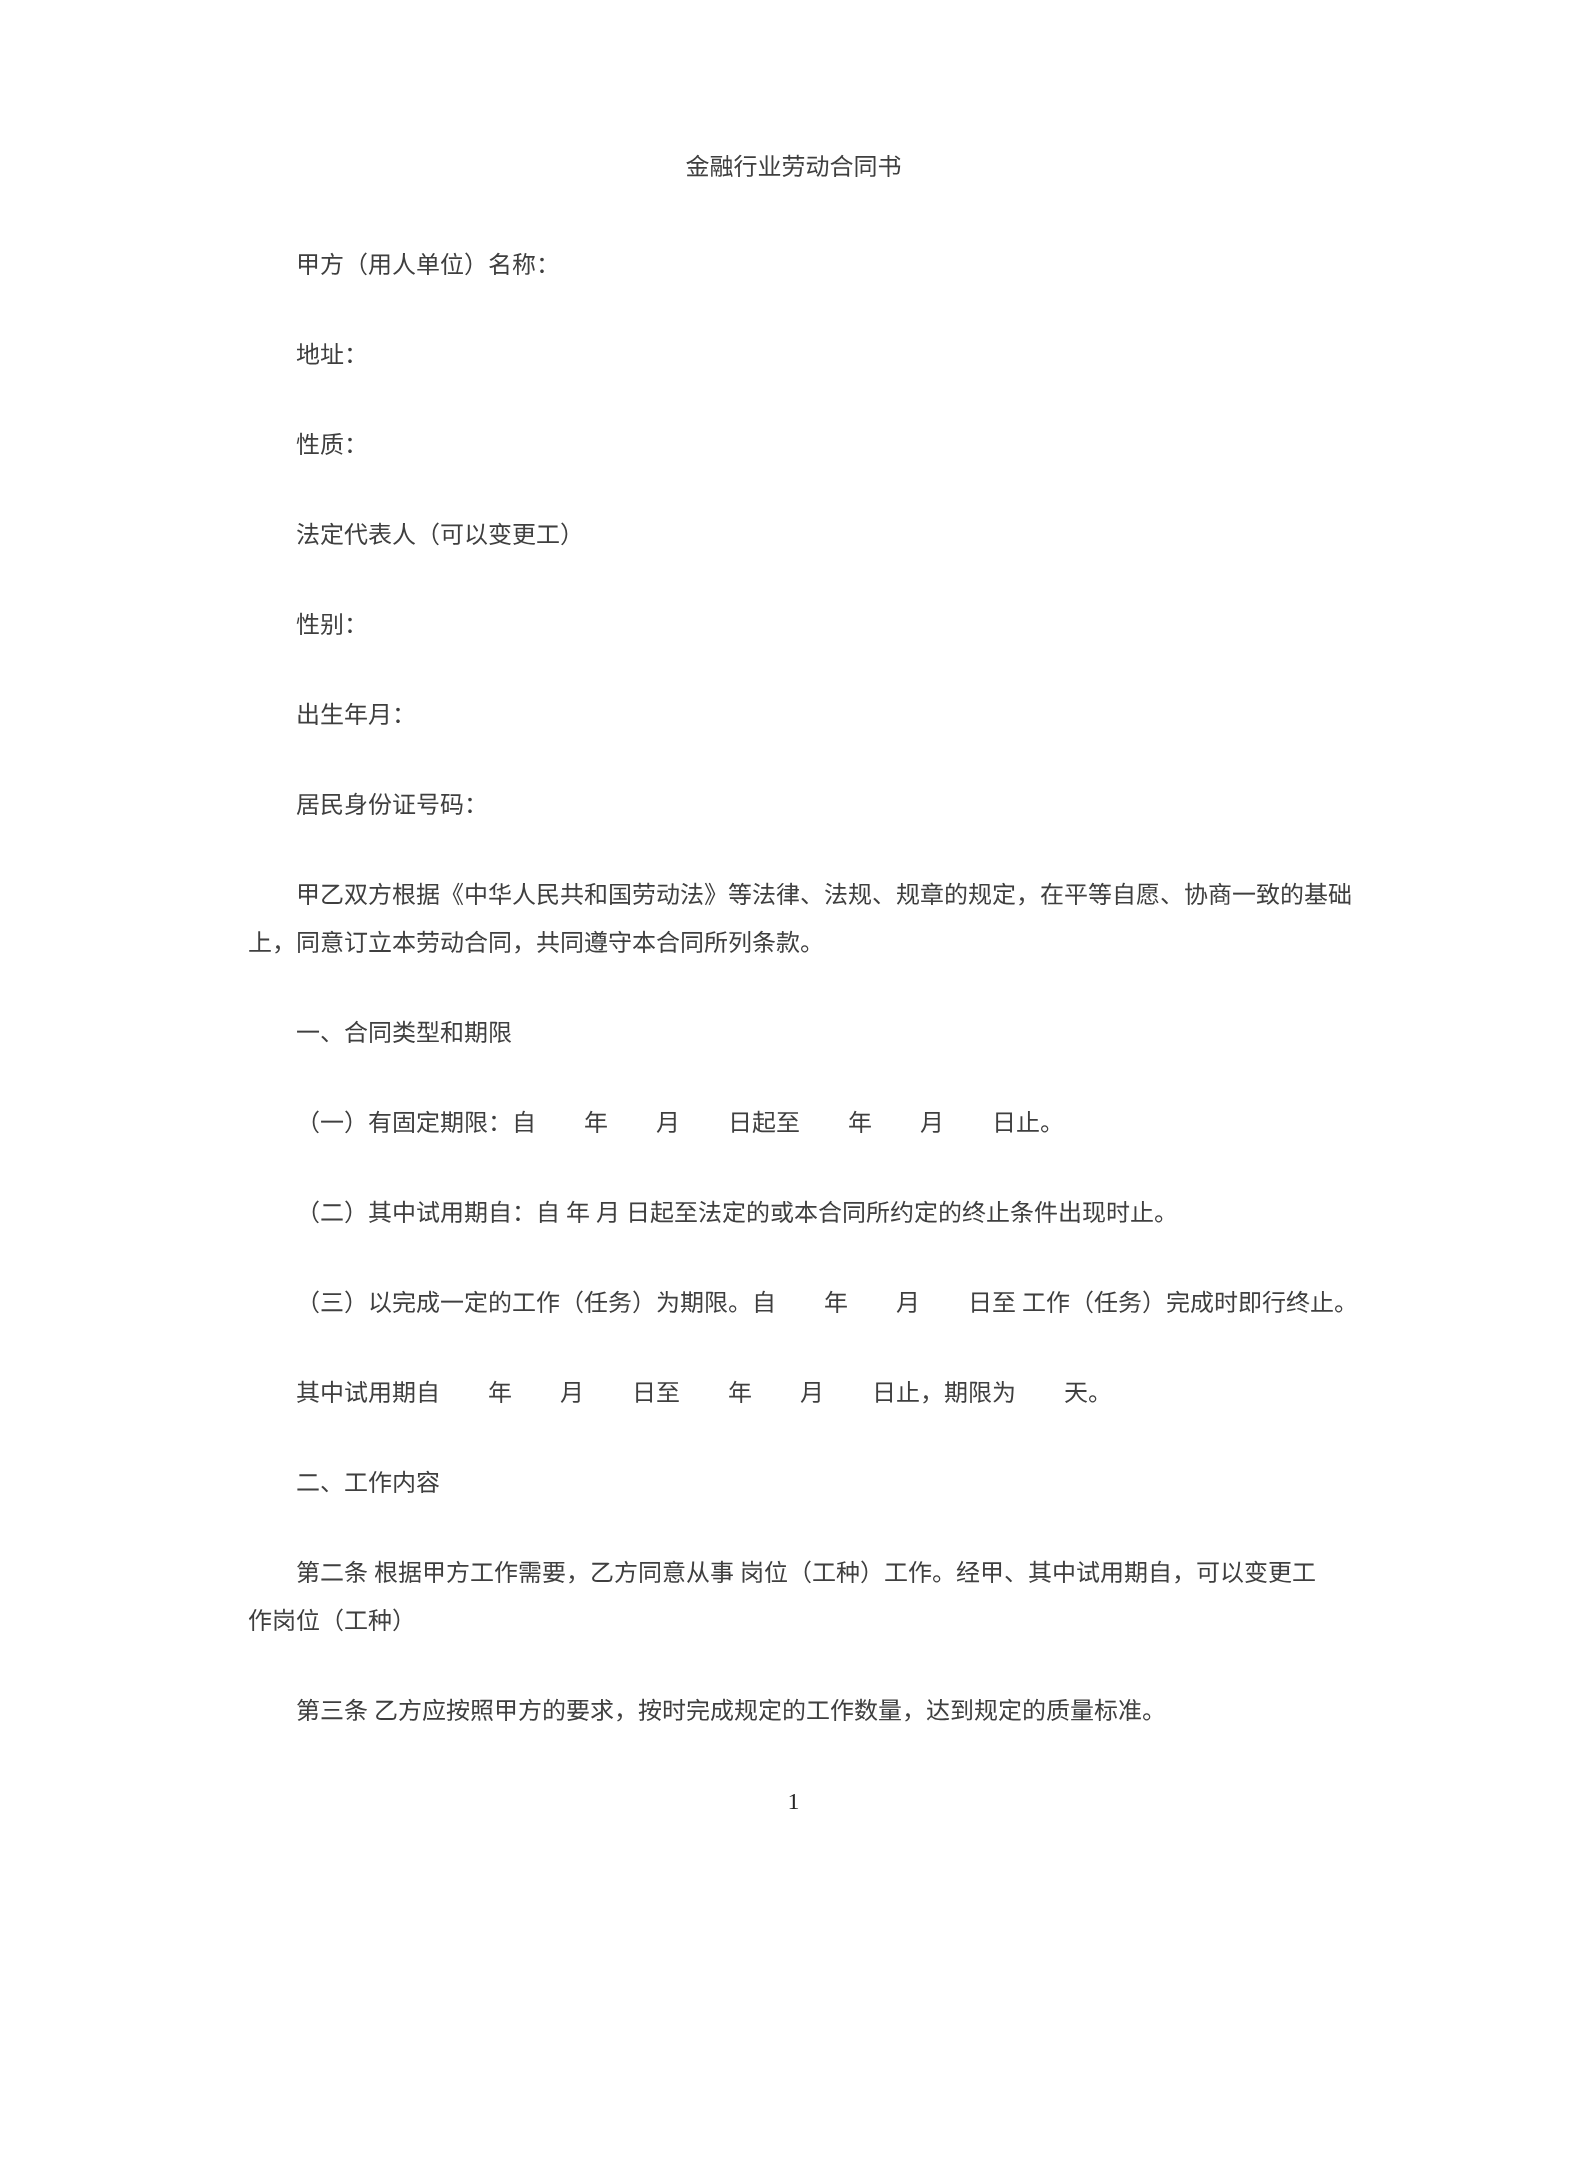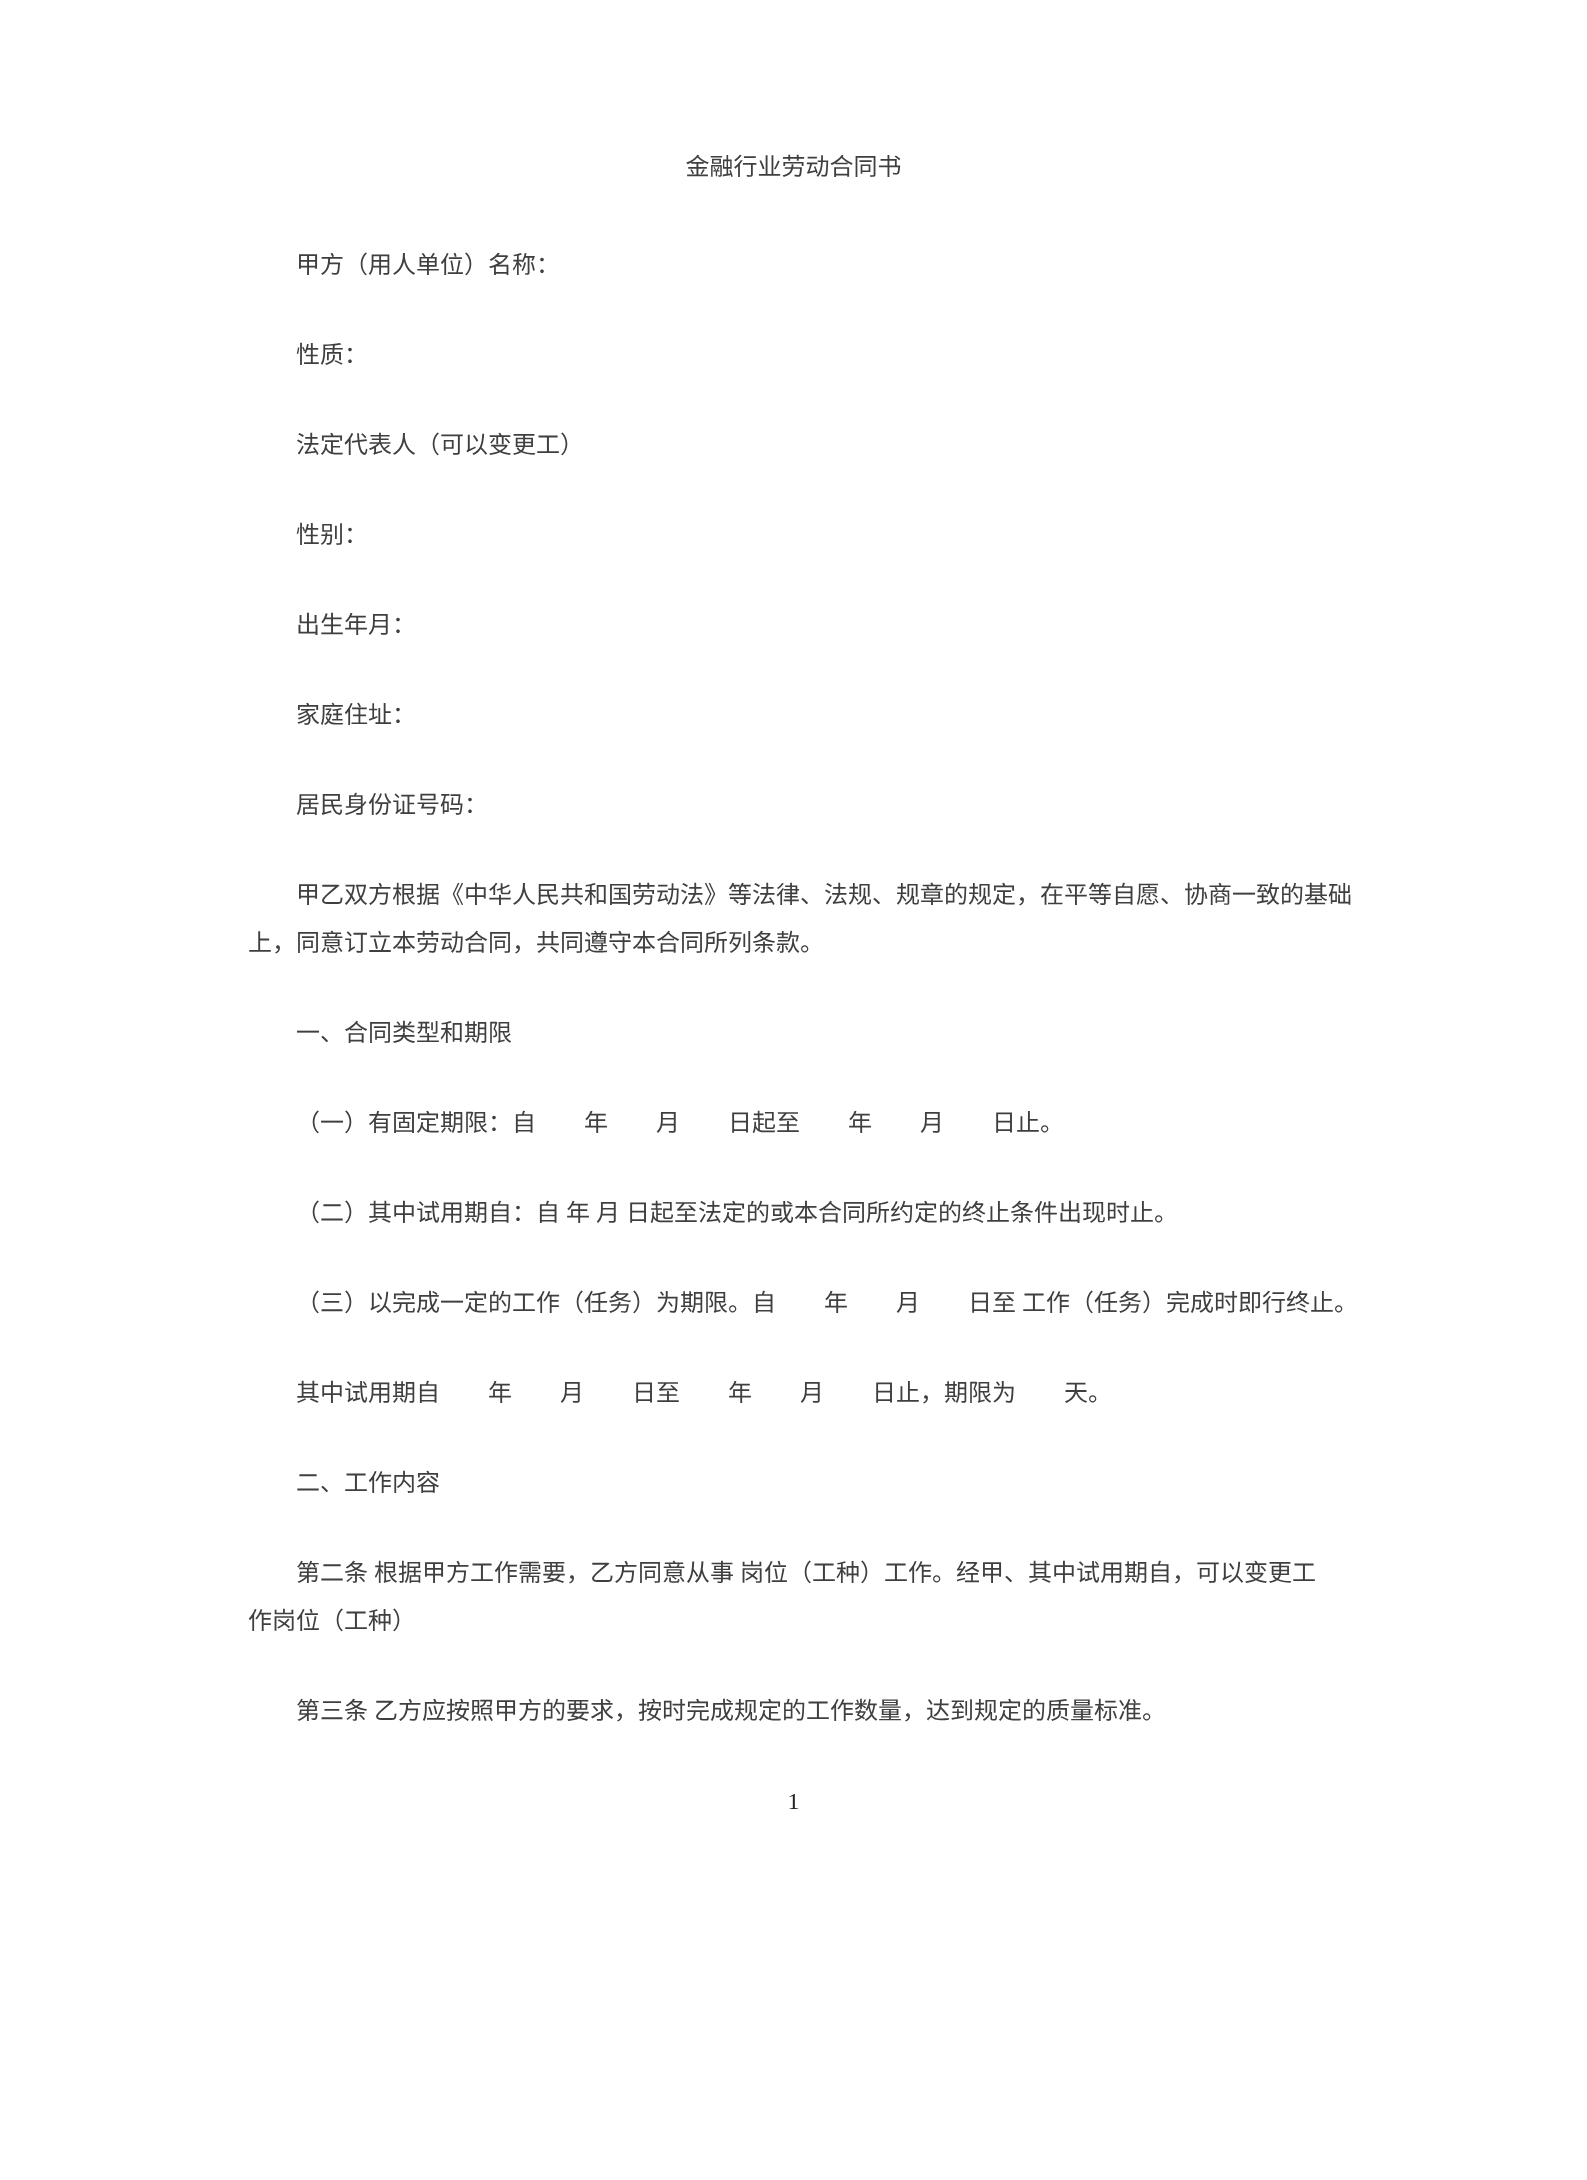--- a/index.html
+++ b/index.html
@@ -42,25 +42,25 @@
     margin: 0;
   }
 </style>
 </head>
 <body>
 
 <div class="page">
   <h1 class="doc-title">金融行业劳动合同书</h1>
 
   <p class="para">甲方（用人单位）名称：</p>
+  <p class="para">地址：</p>
   <p class="para">性质：</p>
   <p class="para">法定代表人（可以变更工）</p>
   <p class="para">性别：</p>
   <p class="para">出生年月：</p>
-  <p class="para">家庭住址：</p>
   <p class="para">居民身份证号码：</p>
   <p class="para">甲乙双方根据《中华人民共和国劳动法》等法律、法规、规章的规定，在平等自愿、协商一致的基础
 上，同意订立本劳动合同，共同遵守本合同所列条款。</p>
   <p class="para">一、合同类型和期限</p>
   <p class="para">（一）有固定期限：自　　年　　月　　日起至　　年　　月　　日止。</p>
   <p class="para">（二）其中试用期自：自 年 月 日起至法定的或本合同所约定的终止条件出现时止。</p>
   <p class="para">（三）以完成一定的工作（任务）为期限。自　　年　　月　　日至 工作（任务）完成时即行终止。</p>
   <p class="para">其中试用期自　　年　　月　　日至　　年　　月　　日止，期限为　　天。</p>
   <p class="para">二、工作内容</p>
   <p class="para">第二条 根据甲方工作需要，乙方同意从事 岗位（工种）工作。经甲、其中试用期自，可以变更工

